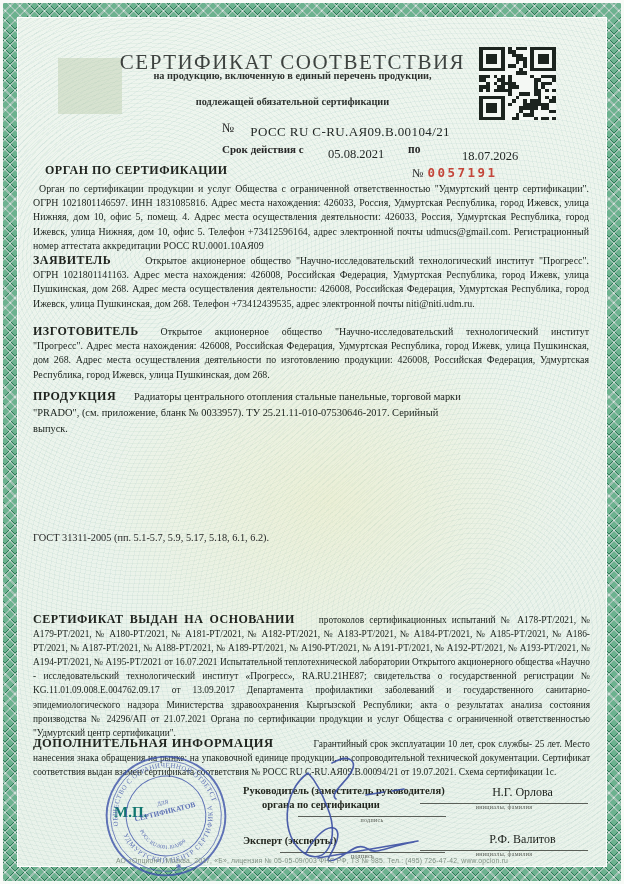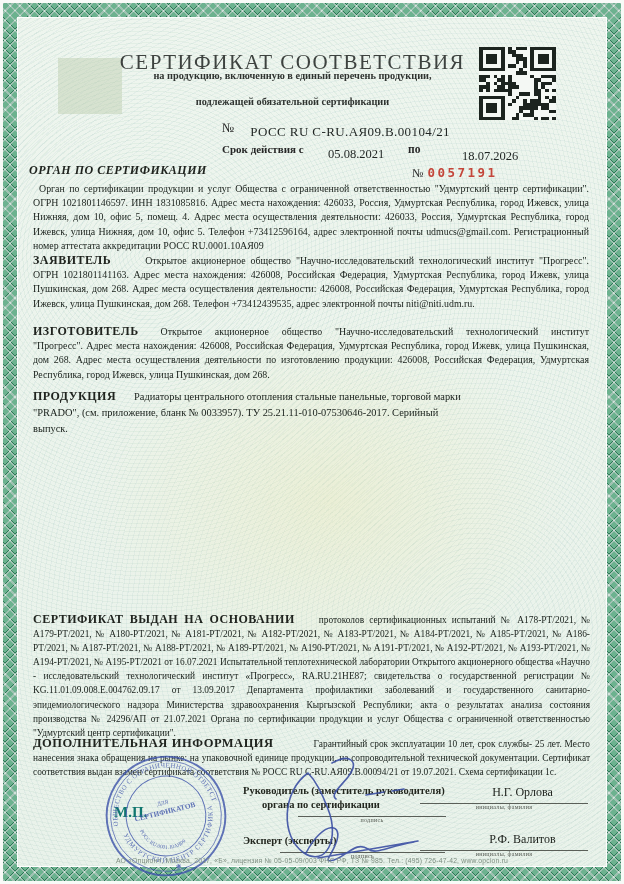--- a/index.html
+++ b/index.html
@@ -213,39 +213,40 @@
       </g>
   </svg>
 
   <div class="abs no-sign" style="left:222px;top:120px;">№</div>
   <div class="abs cert-number center">РОСС RU C-RU.АЯ09.В.00104/21</div>
   <div class="abs validity-label">Срок действия с</div>
   <div class="abs date" style="left:328px;top:147px;">05.08.2021</div>
   <div class="abs po">по</div>
   <div class="abs date" style="left:462px;top:149px;">18.07.2026</div>
 
-  <div class="abs sec-head" style="left:29px;top:163px;font-style:italic;">ОРГАН ПО СЕРТИФИКАЦИИ</div>
+  <div class="abs sec-head" style="left:45px;top:163px;">ОРГАН ПО СЕРТИФИКАЦИИ</div>
   <div class="abs blank-no" style="left:412px;top:163px;">
     <span class="no-sign" style="font-size:12px;">№</span>
     <span class="digits">0057191</span>
   </div>
   <div class="abs body-text" style="left:33px;top:182px;text-indent:6px;">Орган по сертификации продукции и услуг Общества с ограниченной ответственностью "Удмуртский центр сертификации". ОГРН 1021801146597. ИНН 1831085816. Адрес места нахождения: 426033, Россия, Удмуртская Республика, город Ижевск, улица Нижняя, дом 10, офис 5, помещ. 4. Адрес места осуществления деятельности: 426033, Россия, Удмуртская Республика, город Ижевск, улица Нижняя, дом 10, офис 5. Телефон +73412596164, адрес электронной почты udmucs@gmail.com. Регистрационный номер аттестата аккредитации РОСС RU.0001.10АЯ09</div>
 
   <div class="abs body-text" style="left:33px;top:253px;">
     <span class="inline-head" style="margin-right:34px;">ЗАЯВИТЕЛЬ</span><span>Открытое акционерное общество "Научно-исследовательский технологический институт "Прогресс". ОГРН 1021801141163. Адрес места нахождения: 426008, Российская Федерация, Удмуртская Республика, город Ижевк, улица Пушкинская, дом 268. Адрес места осуществления деятельности: 426008, Российская Федерация, Удмуртская Республика, город Ижевск, улица Пушкинская, дом 268. Телефон +73412439535, адрес электронной почты niti@niti.udm.ru.</span>
   </div>
 
   <div class="abs body-text" style="left:33px;top:324px;">
     <span class="inline-head" style="margin-right:22px;">ИЗГОТОВИТЕЛЬ</span><span>Открытое акционерное общество "Научно-исследовательский технологический институт "Прогресс". Адрес места нахождения: 426008, Российская Федерация, Удмуртская Республика, город Ижевк, улица Пушкинская, дом 268. Адрес места осуществления деятельности по изготовлению продукции: 426008, Российская Федерация, Удмуртская Республика, город Ижевск, улица Пушкинская, дом 268.</span>
   </div>
 
   <div class="abs" style="left:33px;top:388px;width:428px;font-size:10.4px;line-height:16px;color:#19201b;">
     <span class="inline-head" style="margin-right:18px;">ПРОДУКЦИЯ</span><span>Радиаторы центрального отопления стальные панельные, торговой марки "PRADO", (см. приложение, бланк № 0033957). ТУ 25.21.11-010-07530646-2017. Серийный выпуск.</span>
   </div>
 
+  <div class="abs gost">ГОСТ 31311-2005 (пп. 5.1-5.7, 5.9, 5.17, 5.18, 6.1, 6.2).</div>
 
   <div class="abs small-text" style="left:33px;top:612px;">
     <span class="inline-head" style="margin-right:24px;">СЕРТИФИКАТ ВЫДАН НА ОСНОВАНИИ</span><span>протоколов сертификационных испытаний № А178-РТ/2021, № А179-РТ/2021, № А180-РТ/2021, № А181-РТ/2021, № А182-РТ/2021, № А183-РТ/2021, № А184-РТ/2021, № А185-РТ/2021, № А186-РТ/2021, № А187-РТ/2021, № А188-РТ/2021, № А189-РТ/2021, № А190-РТ/2021, № А191-РТ/2021, № А192-РТ/2021, № А193-РТ/2021, № А194-РТ/2021, № А195-РТ/2021 от 16.07.2021 Испытательной теплотехнической лаборатории Открытого акционерного общества «Научно - исследовательский технологический институт «Прогресс», RA.RU.21НЕ87; свидетельства о государственной регистрации № KG.11.01.09.008.Е.004762.09.17 от 13.09.2017 Департамента профилактики заболеваний и государственного санитарно-эпидемиологического надзора Министерства здравоохранения Кыргызской Республики; акта о результатах анализа состояния производства № 24296/АП от 21.07.2021 Органа по сертификации продукции и услуг Общества с ограниченной ответственностью "Удмуртский центр сертификации".</span>
   </div>
 
   <div class="abs small-text" style="left:33px;top:736px;">
     <span class="inline-head" style="margin-right:40px;font-size:12.5px;">ДОПОЛНИТЕЛЬНАЯ ИНФОРМАЦИЯ</span><span>Гарантийный срок эксплуатации 10 лет, срок службы- 25 лет. Место нанесения знака обращения на рынке: на упаковочной единице продукции, на сопроводительной технической документации. Сертификат соответствия выдан взамен сертификата соответствия № РОСС RU C-RU.АЯ09.В.00094/21 от 19.07.2021. Схема сертификации 1с.</span>
   </div>
 
   <div class="abs role" style="left:243px;top:785px;">Руководитель (заместитель руководителя)</div>

